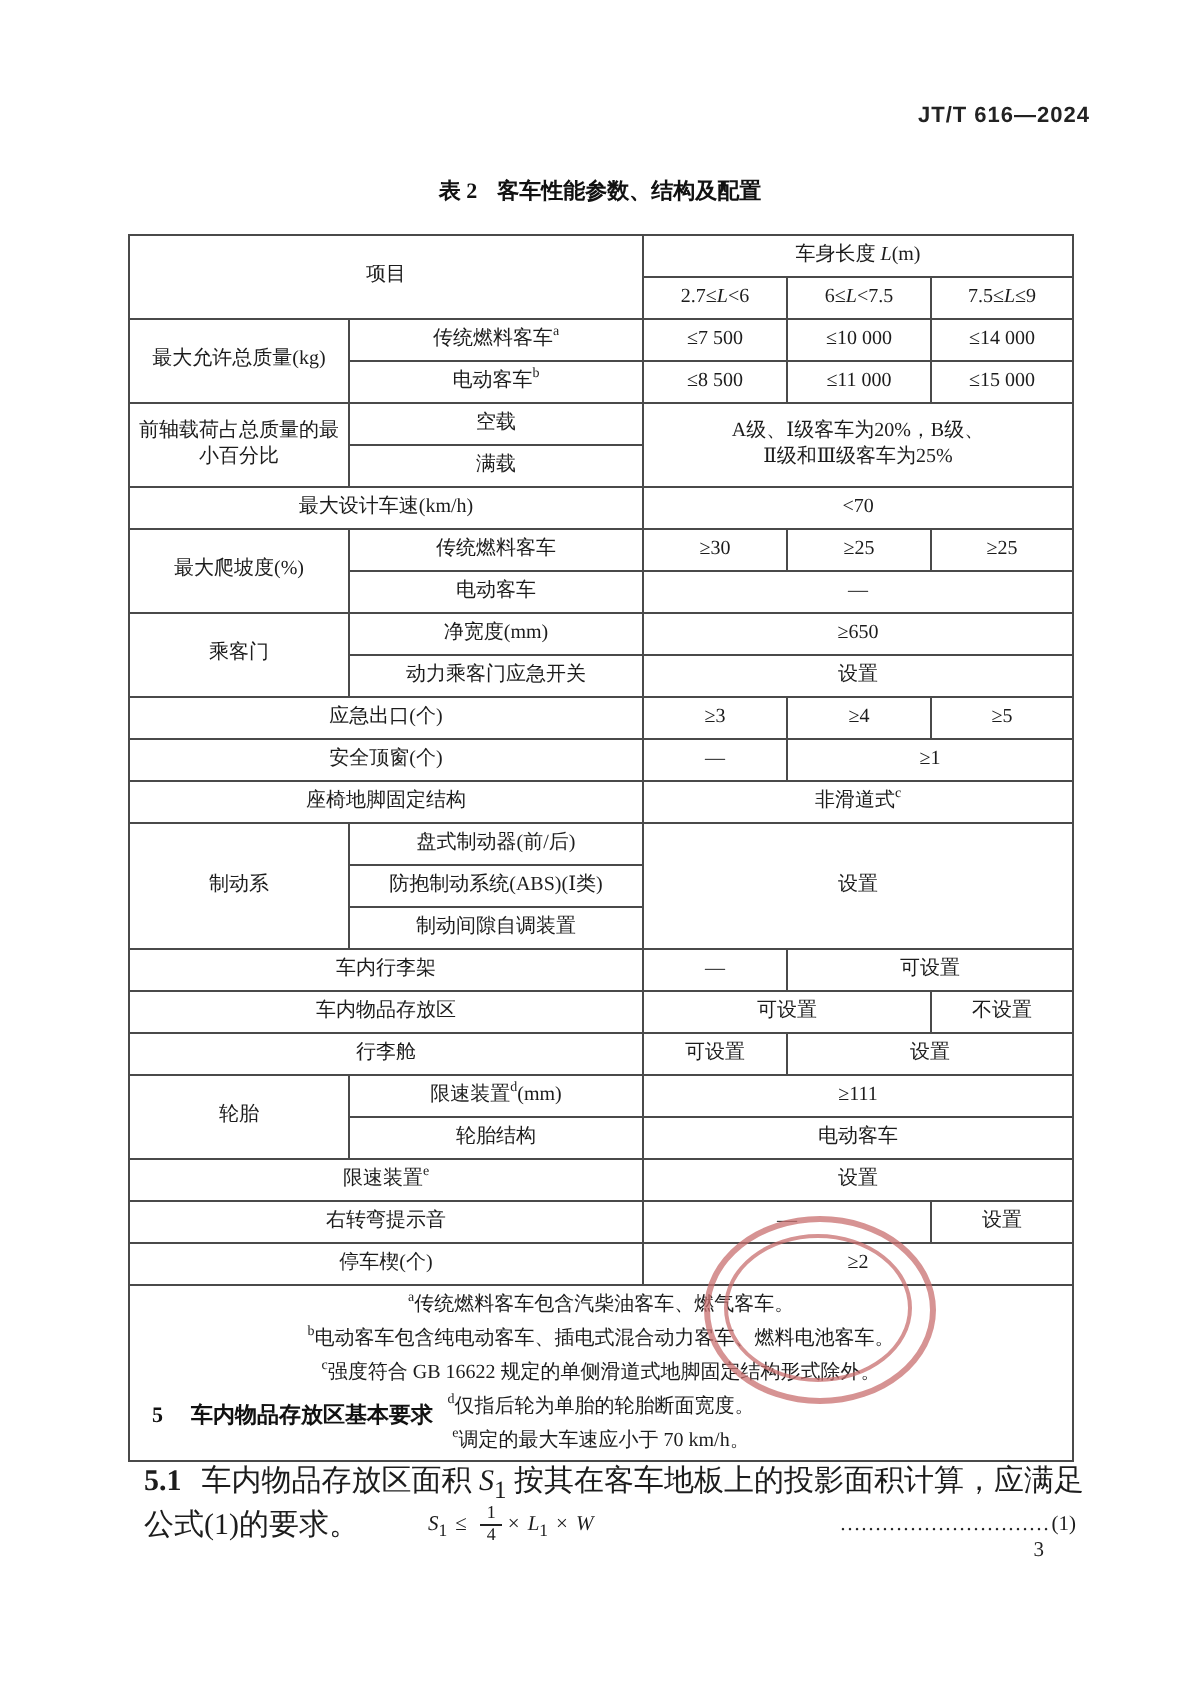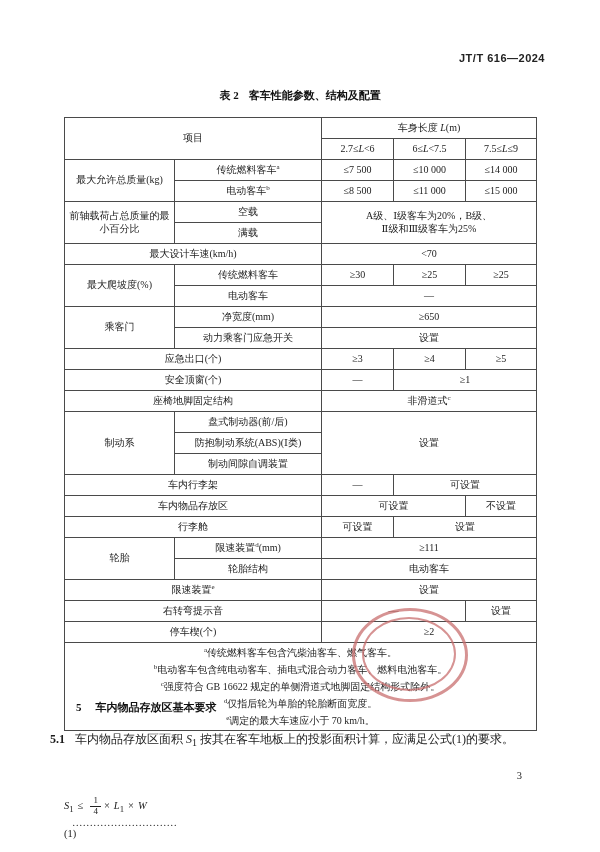--- a/index.html
+++ b/index.html
@@ -51,27 +51,27 @@
     position:absolute;left:0;top:24px;width:116px;text-align:center;
     font-family:"Liberation Sans","DejaVu Sans",sans-serif;
     font-size:34px;font-weight:bold;color:#cf6d6d;letter-spacing:2px;
   }
   .sec-heading{
     position:absolute;top:700px;left:64px;width:472px;
     font-size:11px;font-weight:bold;color:#111;margin-left:12px;
   }
   .sec-heading .num{margin-right:14px;}
   .sec-para{
-    position:absolute;top:731px;left:50px;width:480px;
-    font-size:12px;color:#1c1c1c;
+    position:absolute;top:731px;left:72px;width:480px;
+    font-size:15px;color:#1c1c1c;
   }
   .sec-para .pnum{font-weight:bold;margin-right:10px;}
   .formula-row{
-    position:absolute;top:796px;left:64px;width:474px;
-    display:flex;align-items:flex-start;font-size:10.5px;flex-direction:column;
+    position:absolute;top:752px;left:64px;width:474px;
+    display:flex;align-items:center;font-size:10.5px;
   }
   .f-spacer{width:150px;flex:0 0 auto;}
   .formula{white-space:nowrap;flex:0 0 auto;}
   .formula .sp{display:inline-block;width:4px;}
   .frac{display:inline-block;vertical-align:middle;text-align:center;font-size:9px;line-height:1.1;margin:0 3px;}
   .frac .num{display:block;border-bottom:1px solid #222;padding:0 3px;}
   .frac .den{display:block;}
   .f-dots{flex:1 1 auto;text-align:right;overflow:hidden;white-space:nowrap;color:#222;margin:0 1px 0 8px;}
   .f-tag{flex:0 0 auto;}
   .page-number{

